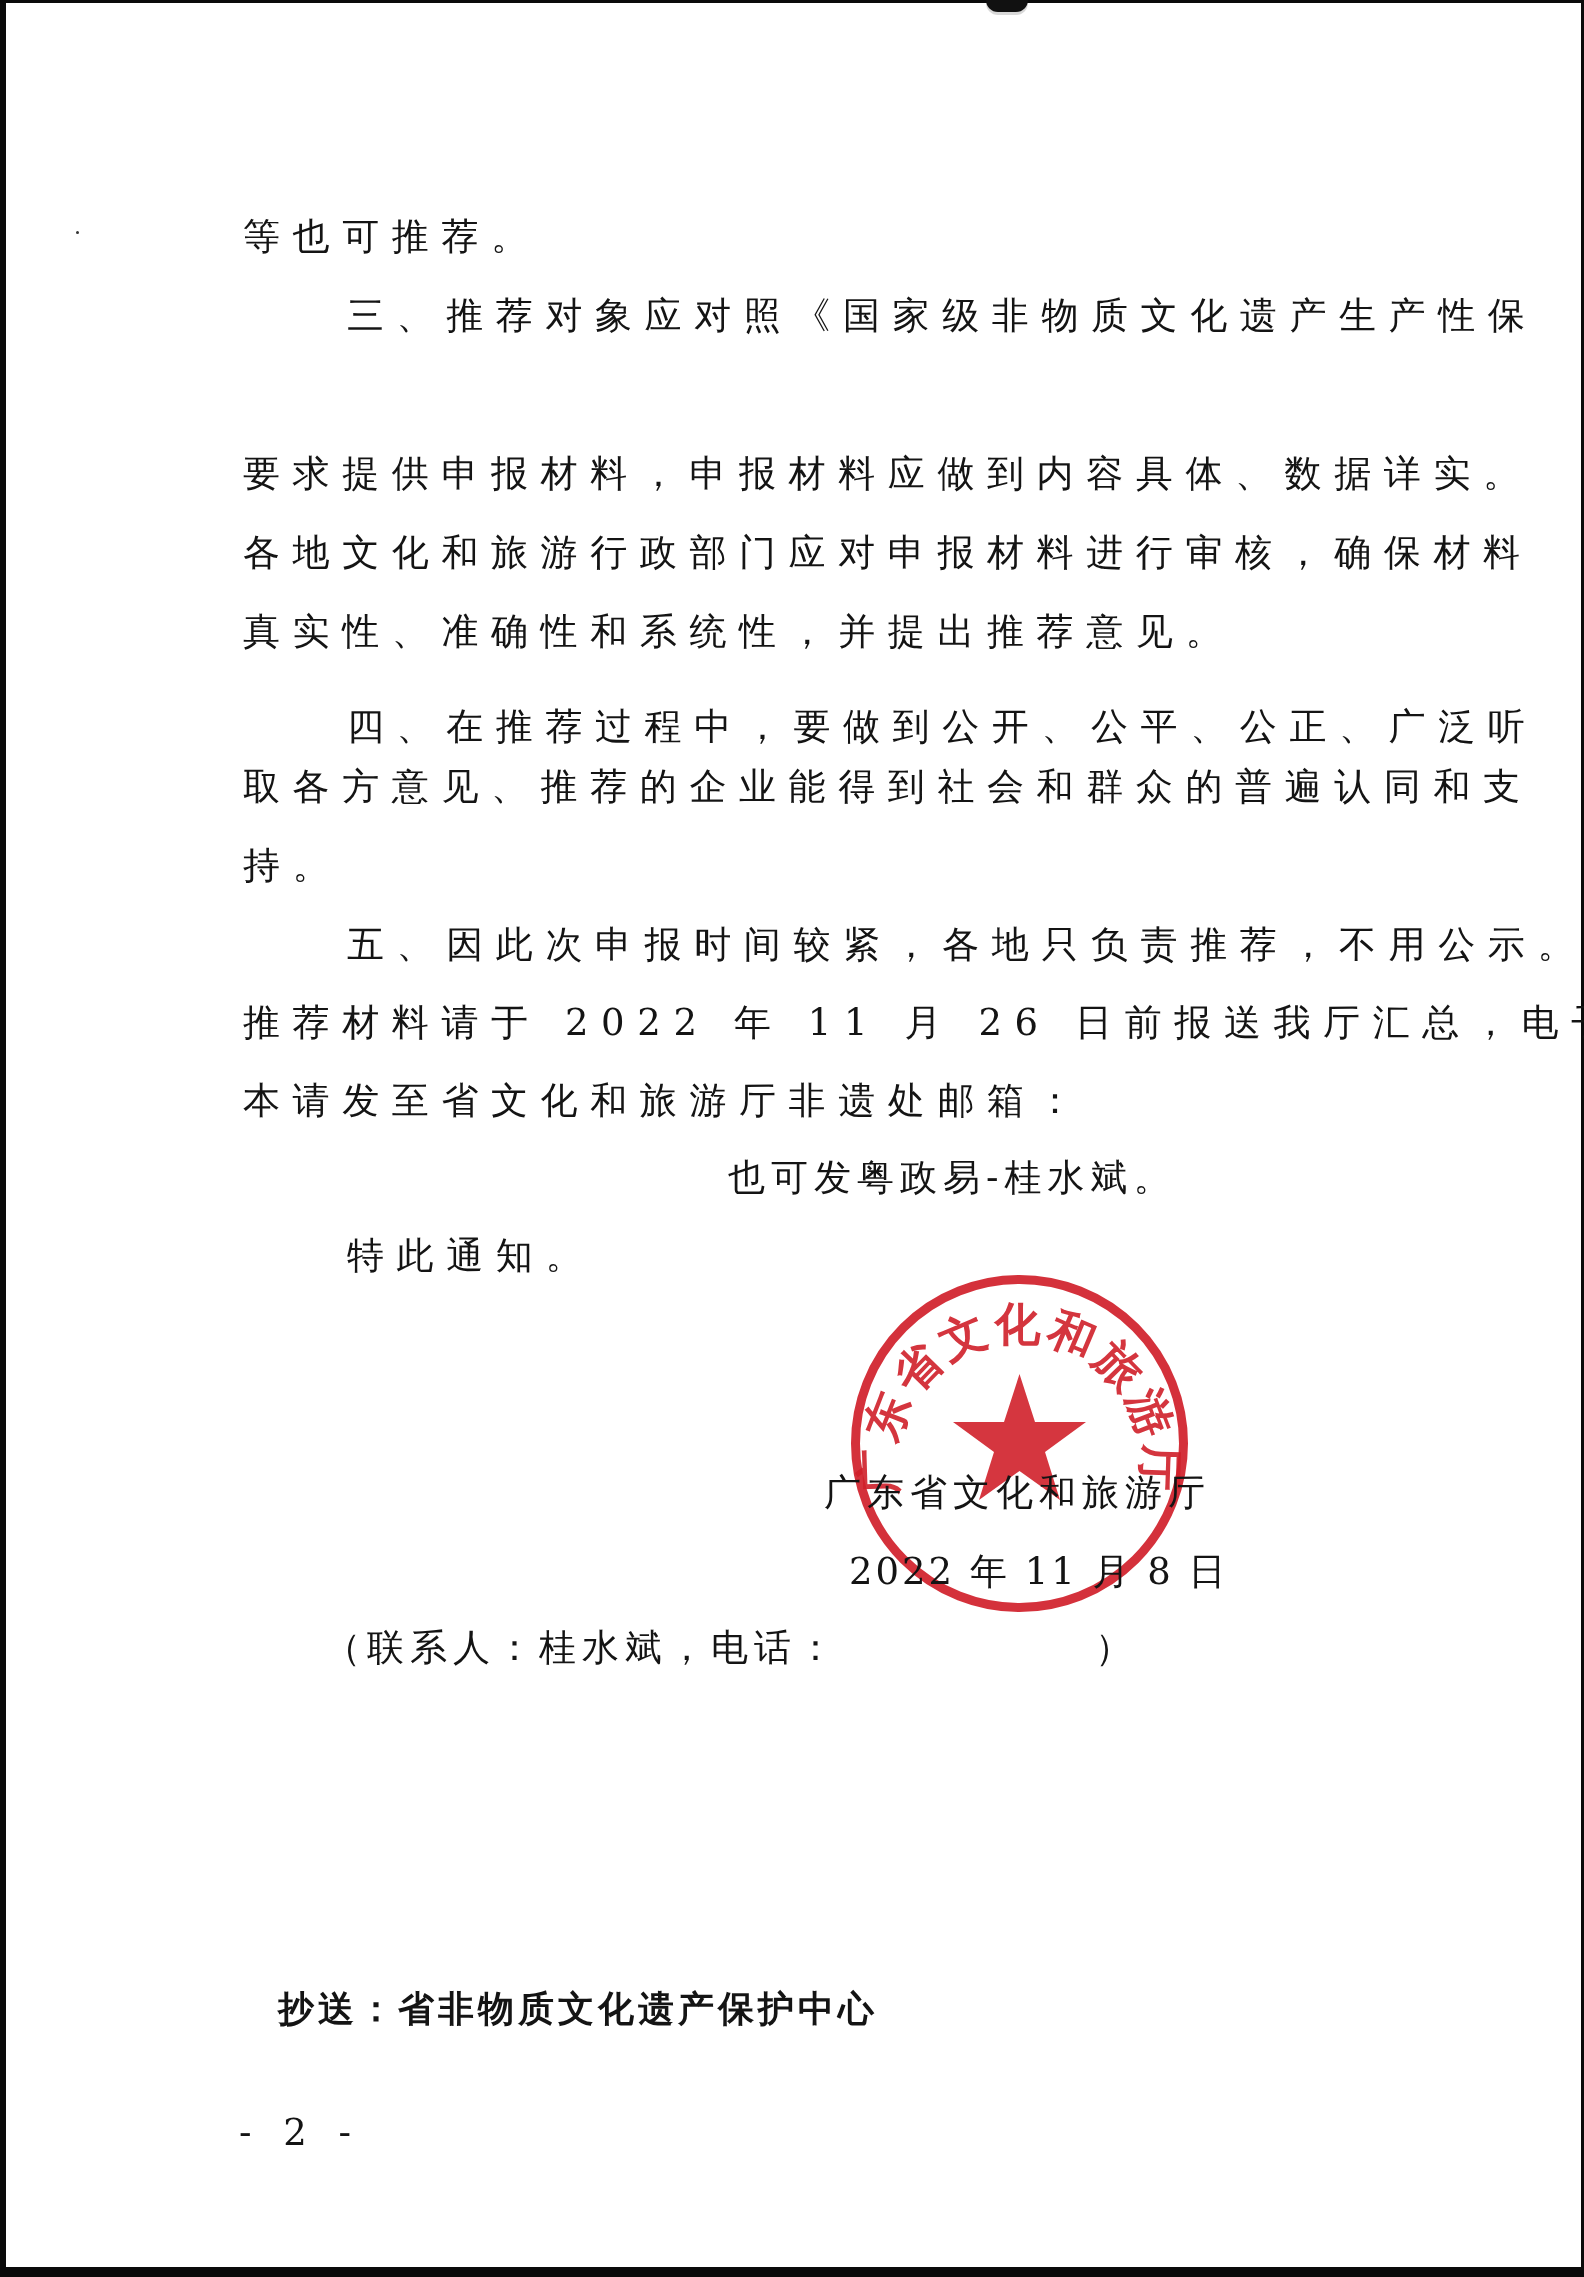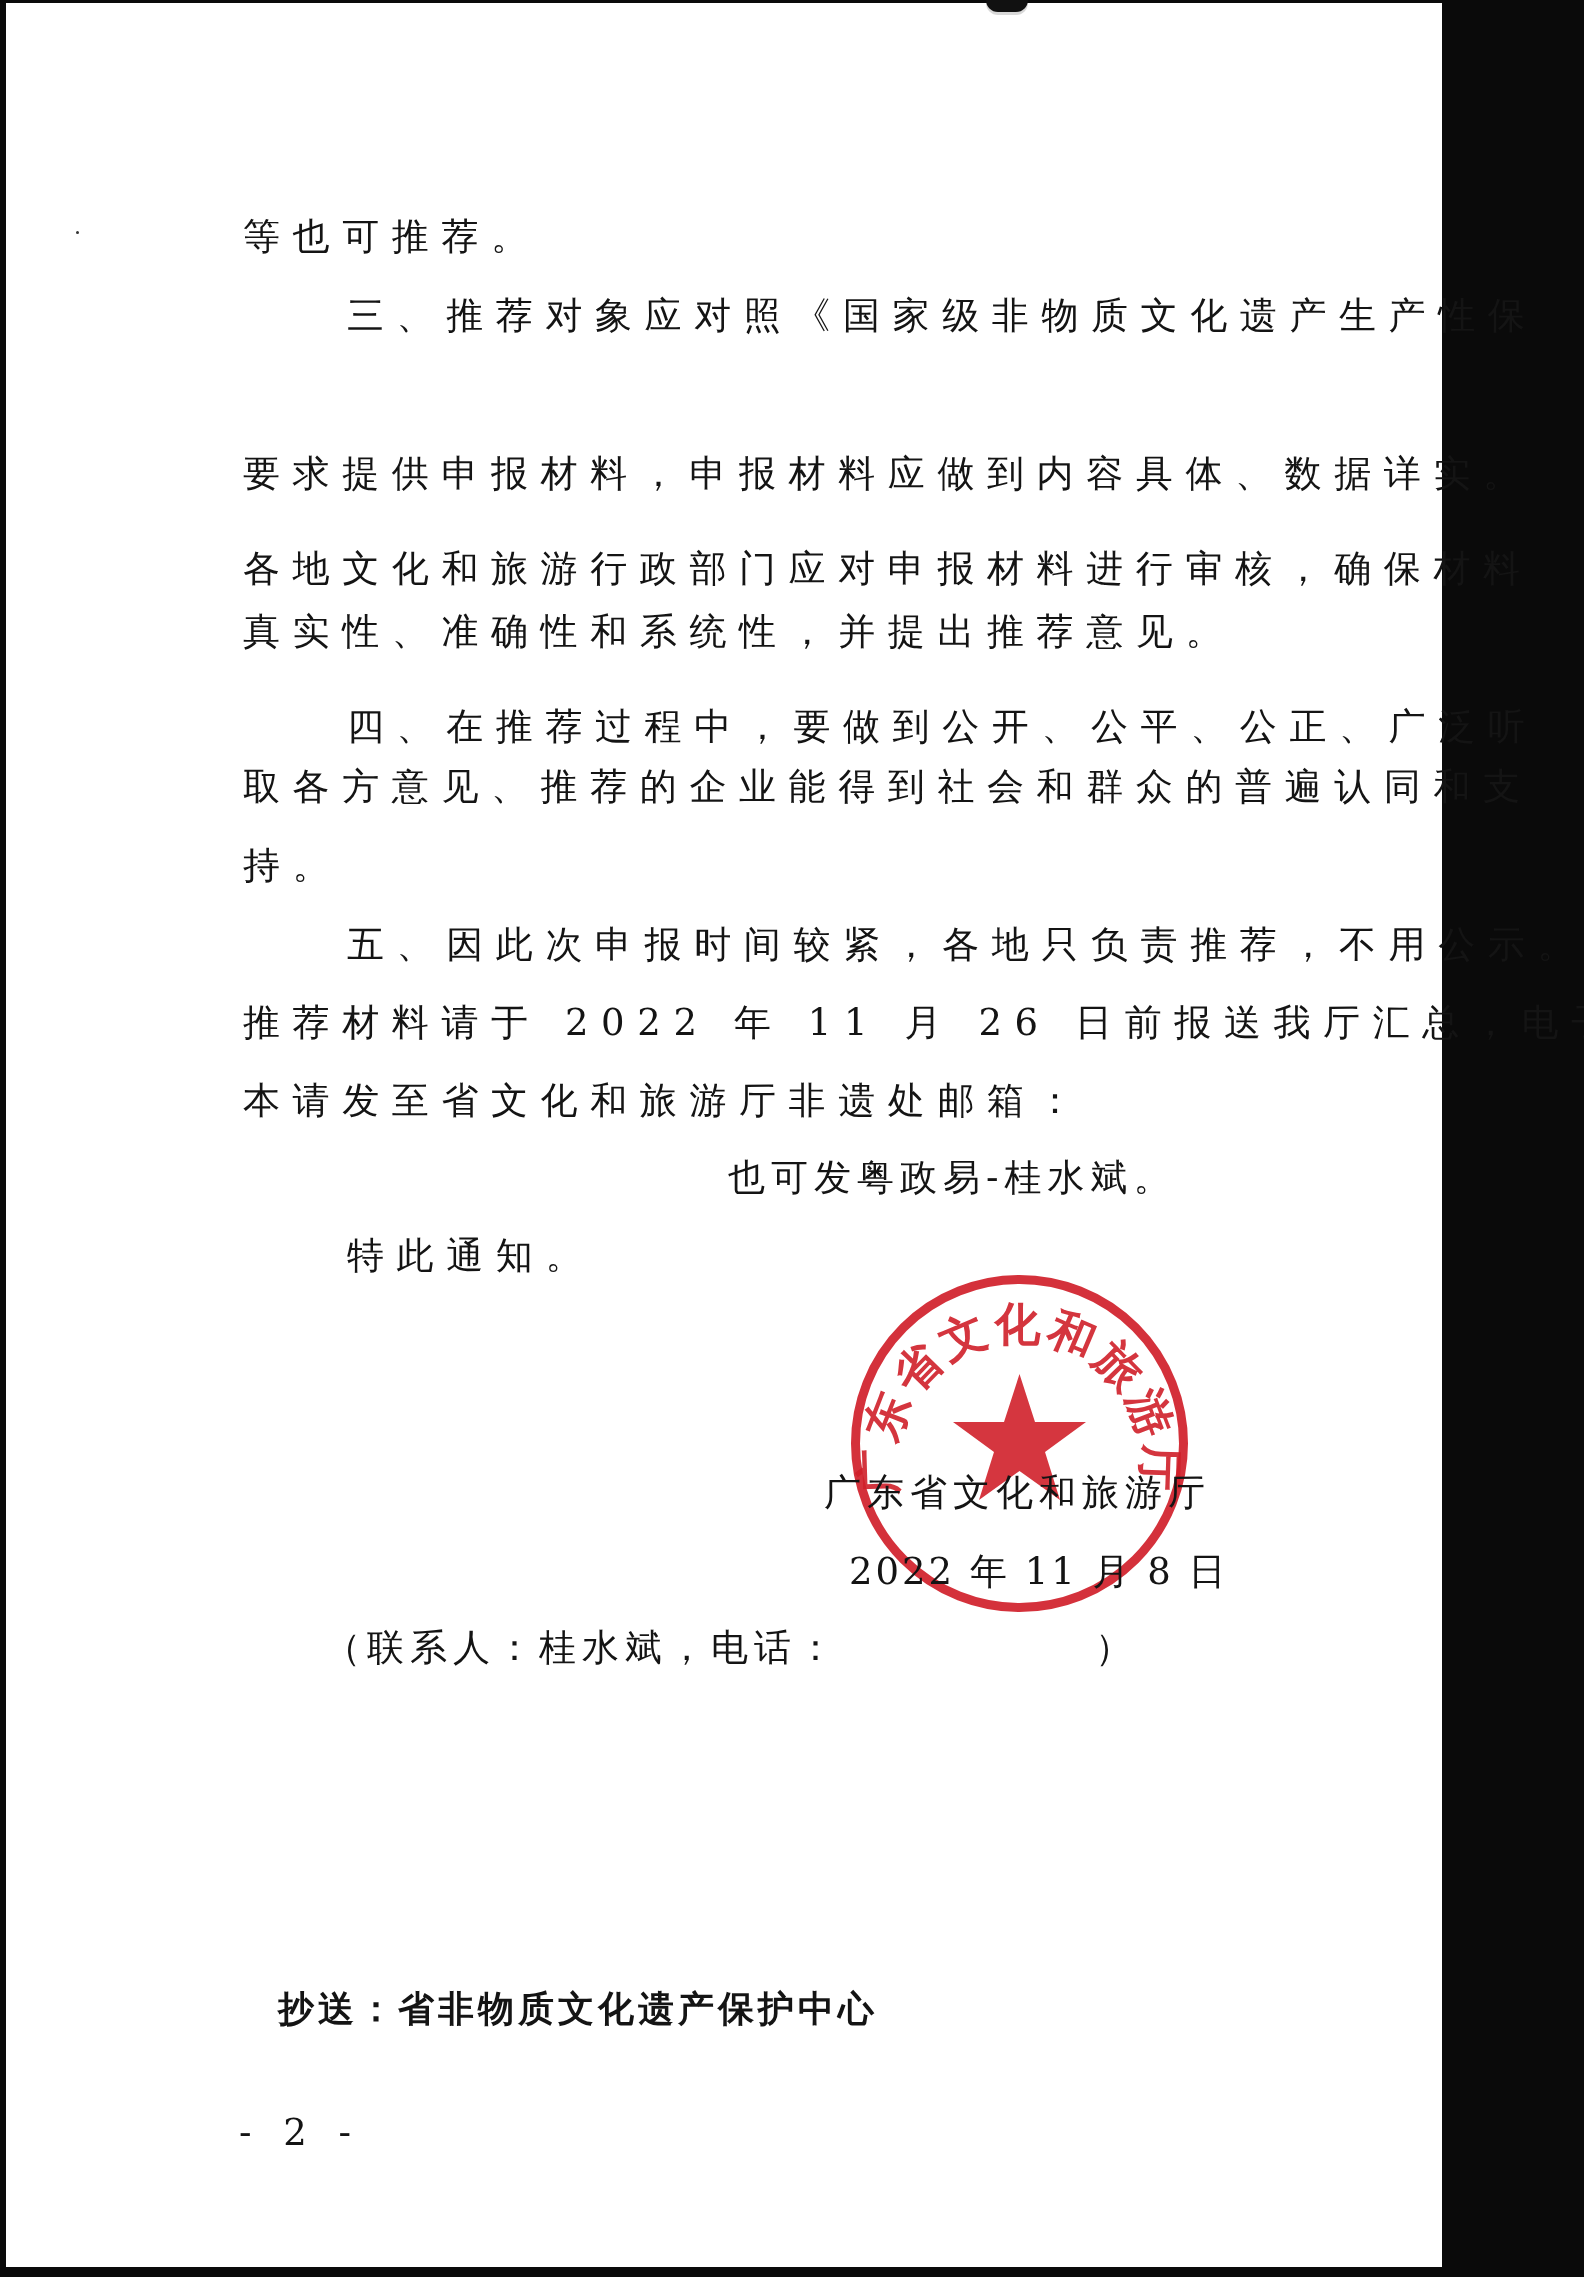--- a/index.html
+++ b/index.html
@@ -3,21 +3,21 @@
   <meta charset="utf-8">
   <style>
     html, body { margin: 0; padding: 0; }
     body {
       width: 1584px; height: 2277px; position: relative; overflow: hidden;
       background: #0a0a0a;
       font-family: "DejaVu Serif", "Liberation Serif", serif;
       color: #141414;
     }
     .page {
-      position: absolute; left: 6px; top: 3px; width: 1436px; height: 2264px;
+      position: absolute; left: 6px; top: 3px; width: 1575px; height: 2264px;
       background: #ffffff;
     }
     .binder-clip {
       position: absolute; left: 980px; top: -3px; width: 42px; height: 12px;
       background: #111; border-radius: 0 0 21px 21px;
       box-shadow: 0 3px 0 #d8d8d8;
     }
     .speck { position: absolute; width: 3px; height: 3px; background: #333; border-radius: 50%; }
     .line {
       position: absolute; left: 237px; height: 60px; line-height: 60px;
@@ -36,21 +36,21 @@
 </head>
 <body>
 
 <div class="page">
   <div class="binder-clip"></div>
   <div class="speck" style="left:70px; top:228px;"></div>
 
   <div class="line" style="top:204px;">等也可推荐。</div>
   <div class="line indent" style="top:283px;">三、推荐对象应对照《国家级非物质文化遗产生产性保</div>
   <div class="line" style="top:441px;">要求提供申报材料，申报材料应做到内容具体、数据详实。</div>
-  <div class="line" style="top:520px;margin-top:16px;">各地文化和旅游行政部门应对申报材料进行审核，确保材料</div>
+  <div class="line" style="top:520px;">各地文化和旅游行政部门应对申报材料进行审核，确保材料</div>
   <div class="line" style="top:599px;">真实性、准确性和系统性，并提出推荐意见。</div>
   <div class="line indent" style="top:694px;">四、在推荐过程中，要做到公开、公平、公正、广泛听</div>
   <div class="line" style="top:754px;">取各方意见、推荐的企业能得到社会和群众的普遍认同和支</div>
   <div class="line" style="top:833px;">持。</div>
   <div class="line indent" style="top:912px;text-align:center;">五、因此次申报时间较紧，各地只负责推荐，不用公示。</div>
   <div class="line" style="top:990px;">推荐材料请于 2022 年 11 月 26 日前报送我厅汇总，电子文</div>
   <div class="line" style="top:1068px;">本请发至省文化和旅游厅非遗处邮箱：</div>
   <div class="line" style="top:1145px; left:722px; letter-spacing:6px;">也可发粤政易-桂水斌。</div>
   <div class="line indent" style="top:1223px;">特此通知。</div>
 

